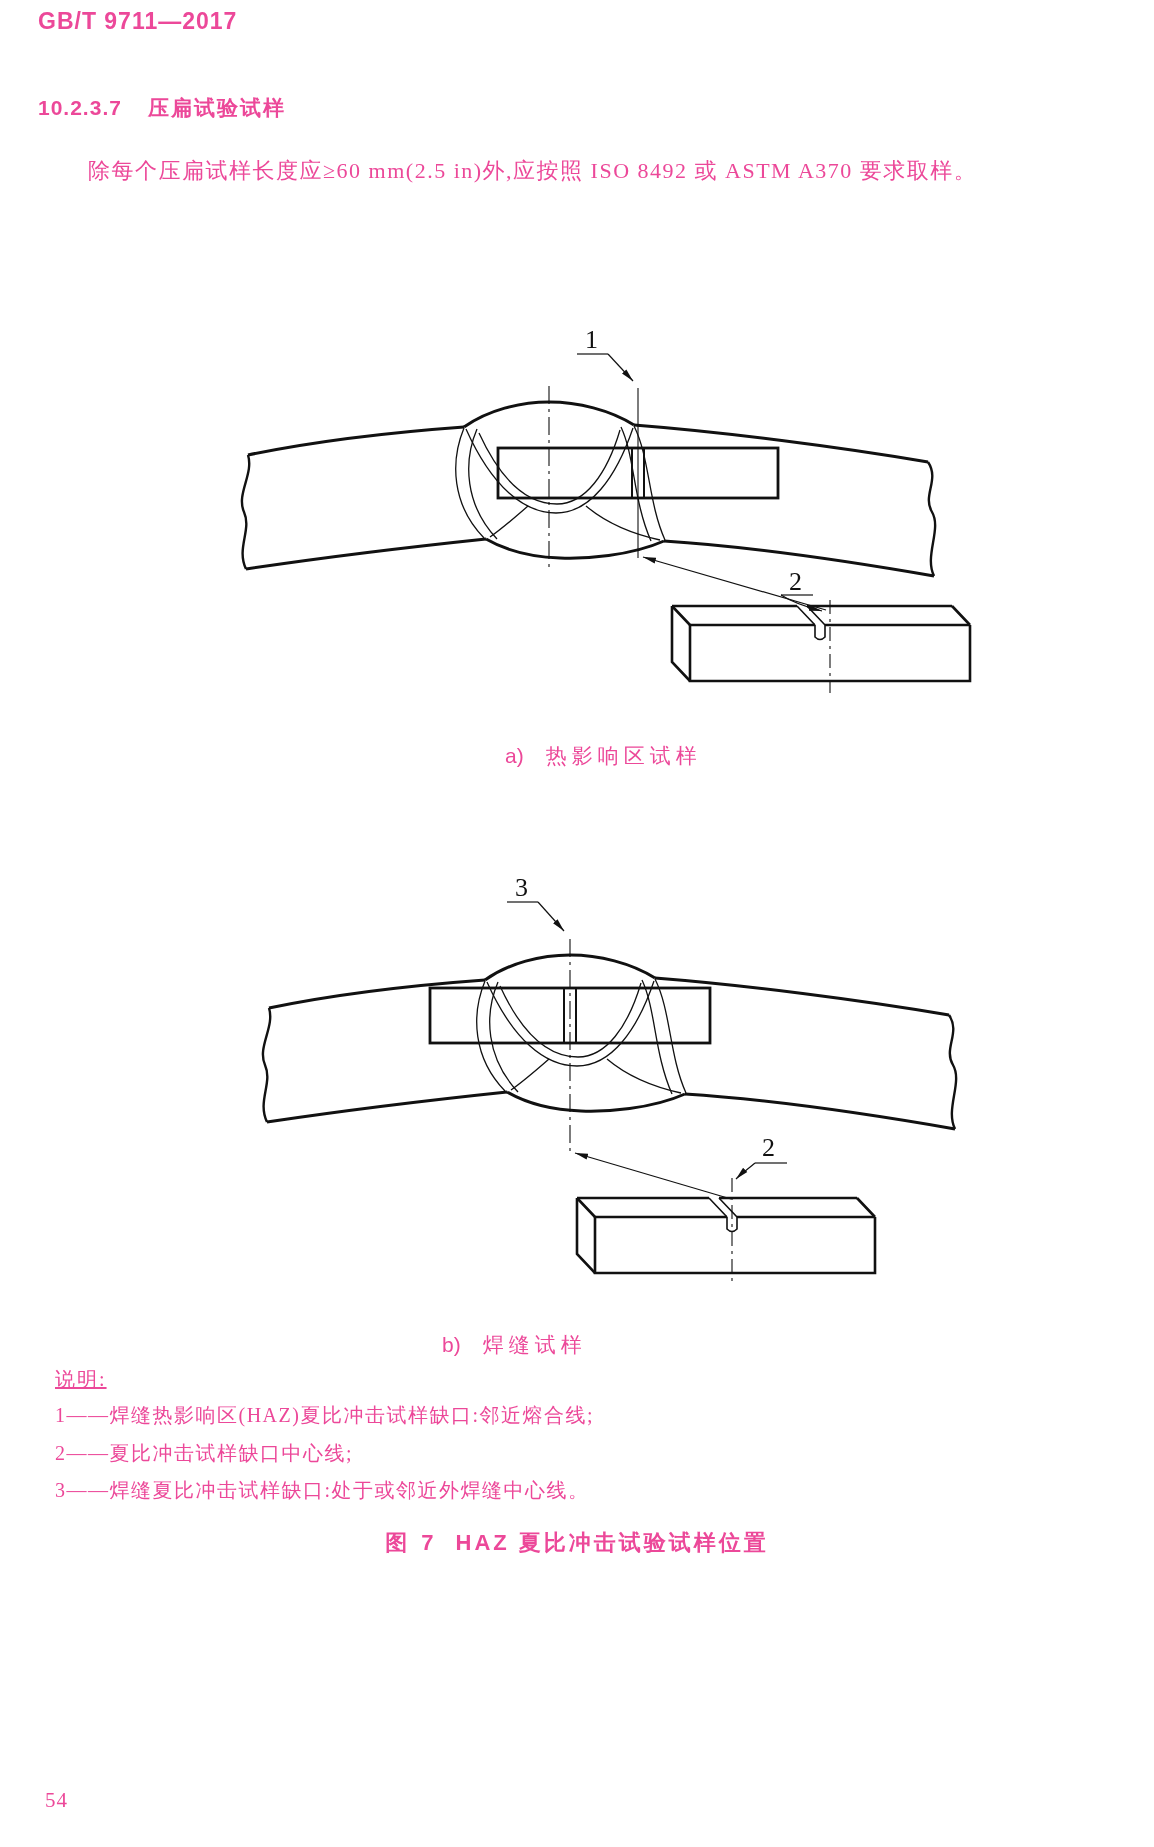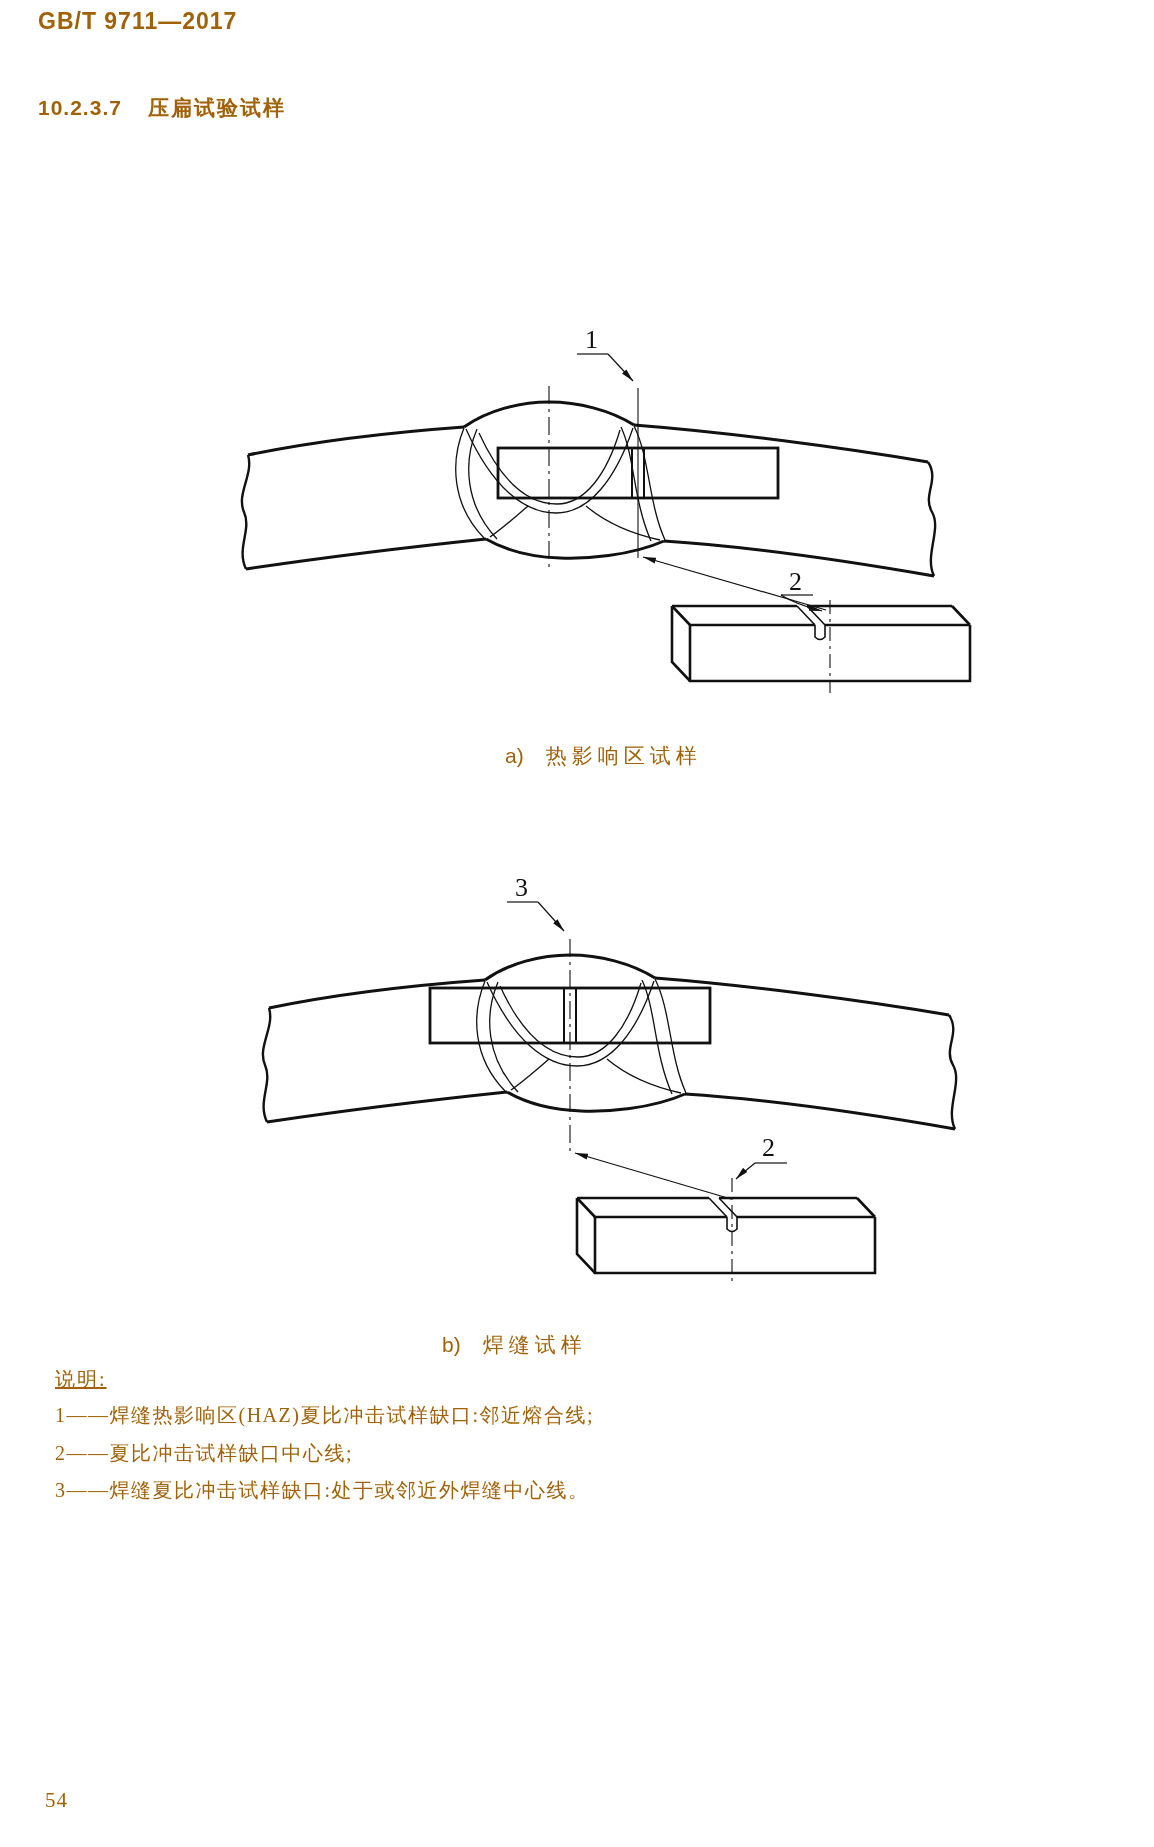--- a/index.html
+++ b/index.html
@@ -1,21 +1,21 @@
 <!DOCTYPE html>
 <html><head>
 <meta charset="utf-8">
 <style>
   html,body{margin:0;padding:0;background:#e8e8e8;}
   .page{
     position:relative;
     width:1154px;height:1847px;
     background:#ffffff;
     font-family:"Liberation Serif", serif;
-    color:#a16207;
+    color:#ec4899;
     overflow:hidden;
     margin:0 auto;
   }
   .abs{position:absolute;white-space:nowrap;}
   .doc-code{
     left:38px;top:8px;
     font-family:"Liberation Sans", sans-serif;
     font-weight:bold;font-size:23px;letter-spacing:1px;
   }
   .section-heading{
@@ -57,20 +57,21 @@
 <body>
 
 <div class="page">
 
   <div class="abs doc-code">GB/T 9711—2017</div>
 
   <div class="abs section-heading">
     <span class="num">10.2.3.7</span><span class="ttl">压扁试验试样</span>
   </div>
 
+  <div class="abs para-line l1">除每个压扁试样长度应≥60 mm(2.5 in)外,应按照 ISO 8492 或 ASTM A370 要求取样。</div>
 
   <svg class="fig-svg" style="top:300px" width="1154" height="400" viewBox="0 300 1154 400">
     <defs>
       <marker id="arrA" viewBox="0 0 14 8" refX="13" refY="4" markerWidth="14" markerHeight="8" orient="auto" markerUnits="userSpaceOnUse">
         <path d="M0,1 L13,4 L0,7 Z" fill="#111"></path>
       </marker>
     </defs>
 
     <g stroke="#111" fill="none">
       <path d="M248,455 Q340,436 464,427" stroke-width="3"></path>
@@ -195,16 +196,19 @@
 
   <div class="abs sub-caption cap-b">
     <span class="lab">b)</span><span class="cap">焊缝试样</span>
   </div>
 
   <div class="abs legend-title">说明:</div>
   <div class="abs legend-item li-1">1——焊缝热影响区(HAZ)夏比冲击试样缺口:邻近熔合线;</div>
   <div class="abs legend-item li-2">2——夏比冲击试样缺口中心线;</div>
   <div class="abs legend-item li-3">3——焊缝夏比冲击试样缺口:处于或邻近外焊缝中心线。</div>
 
+  <div class="abs fig-title">
+    <span class="pre">图 7</span><span>HAZ 夏比冲击试验试样位置</span>
+  </div>
 
   <div class="abs page-number">54</div>
 
 </div>
 
 </body></html>

